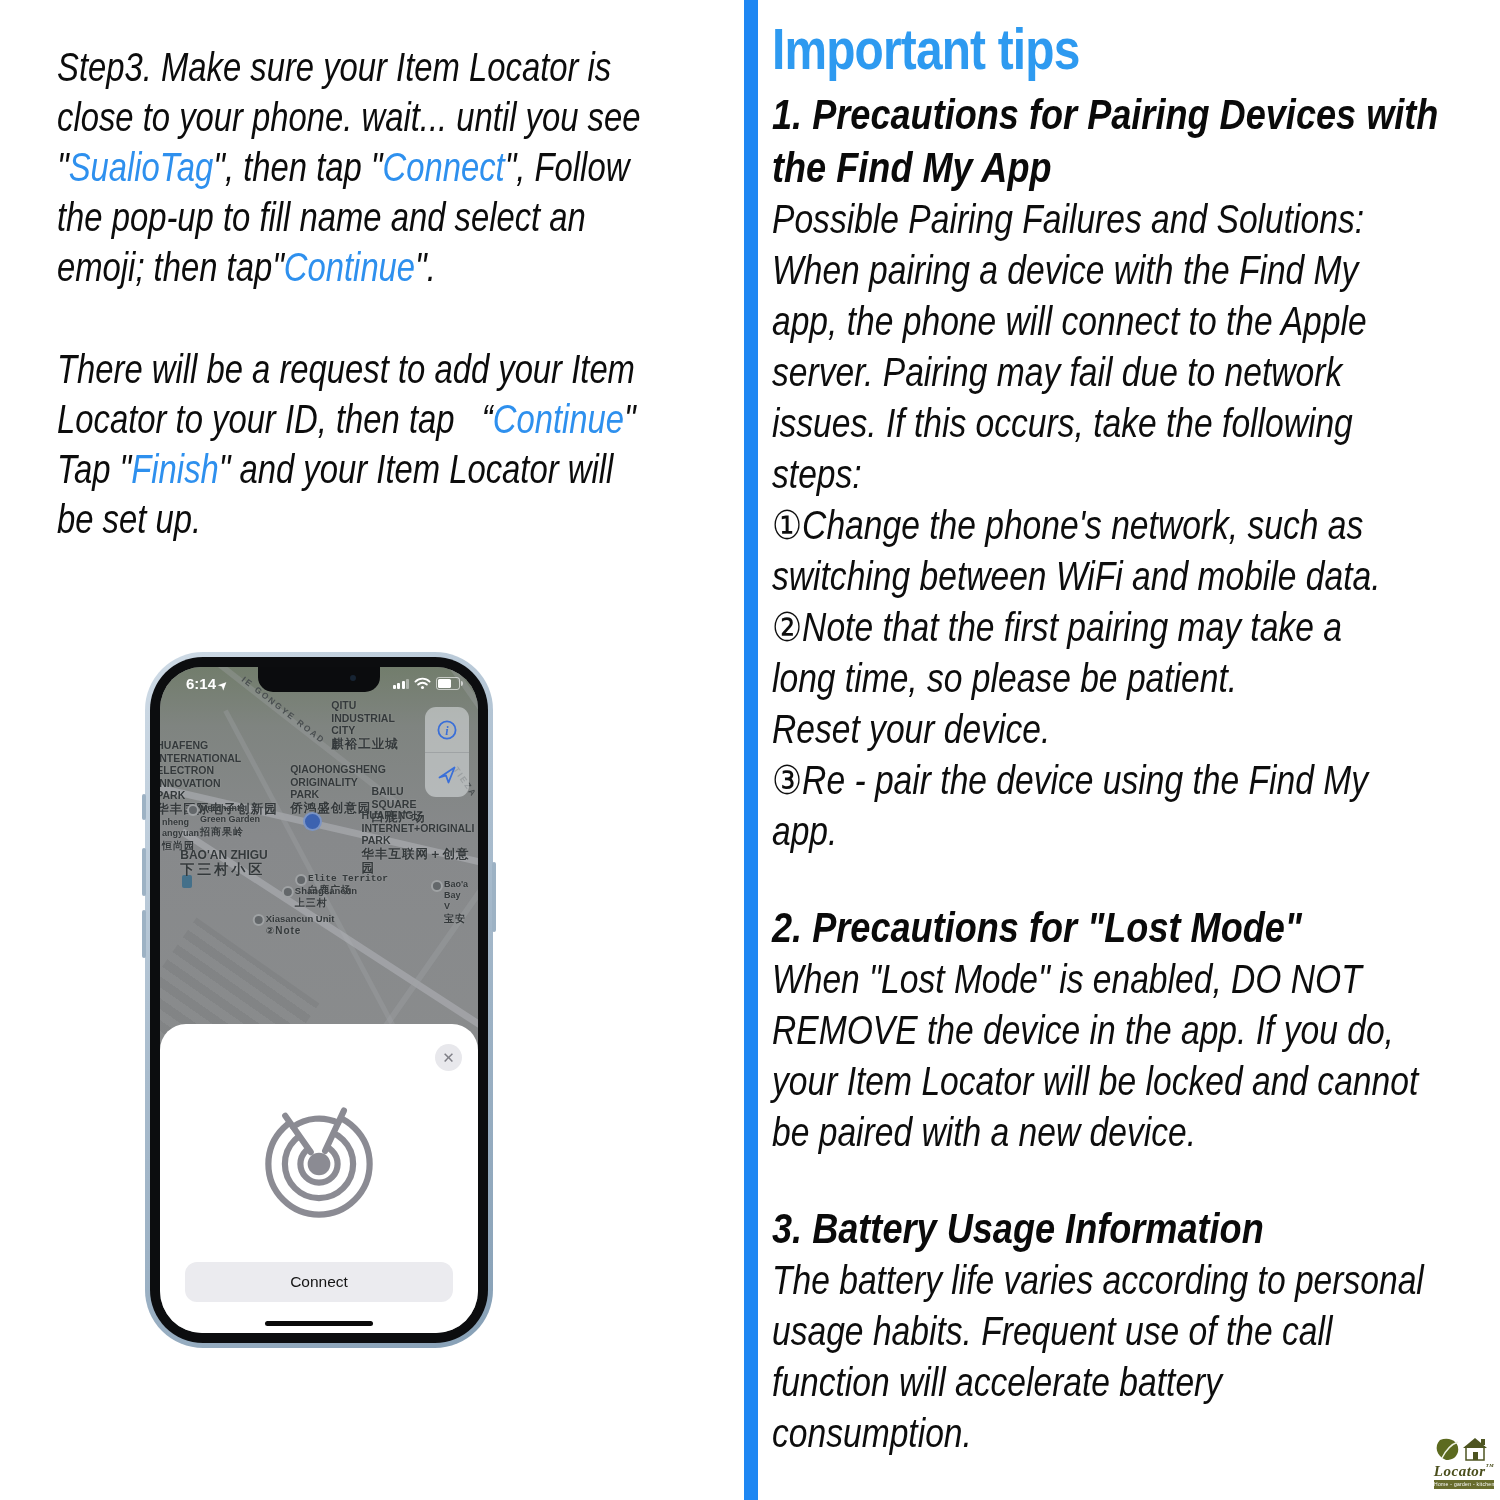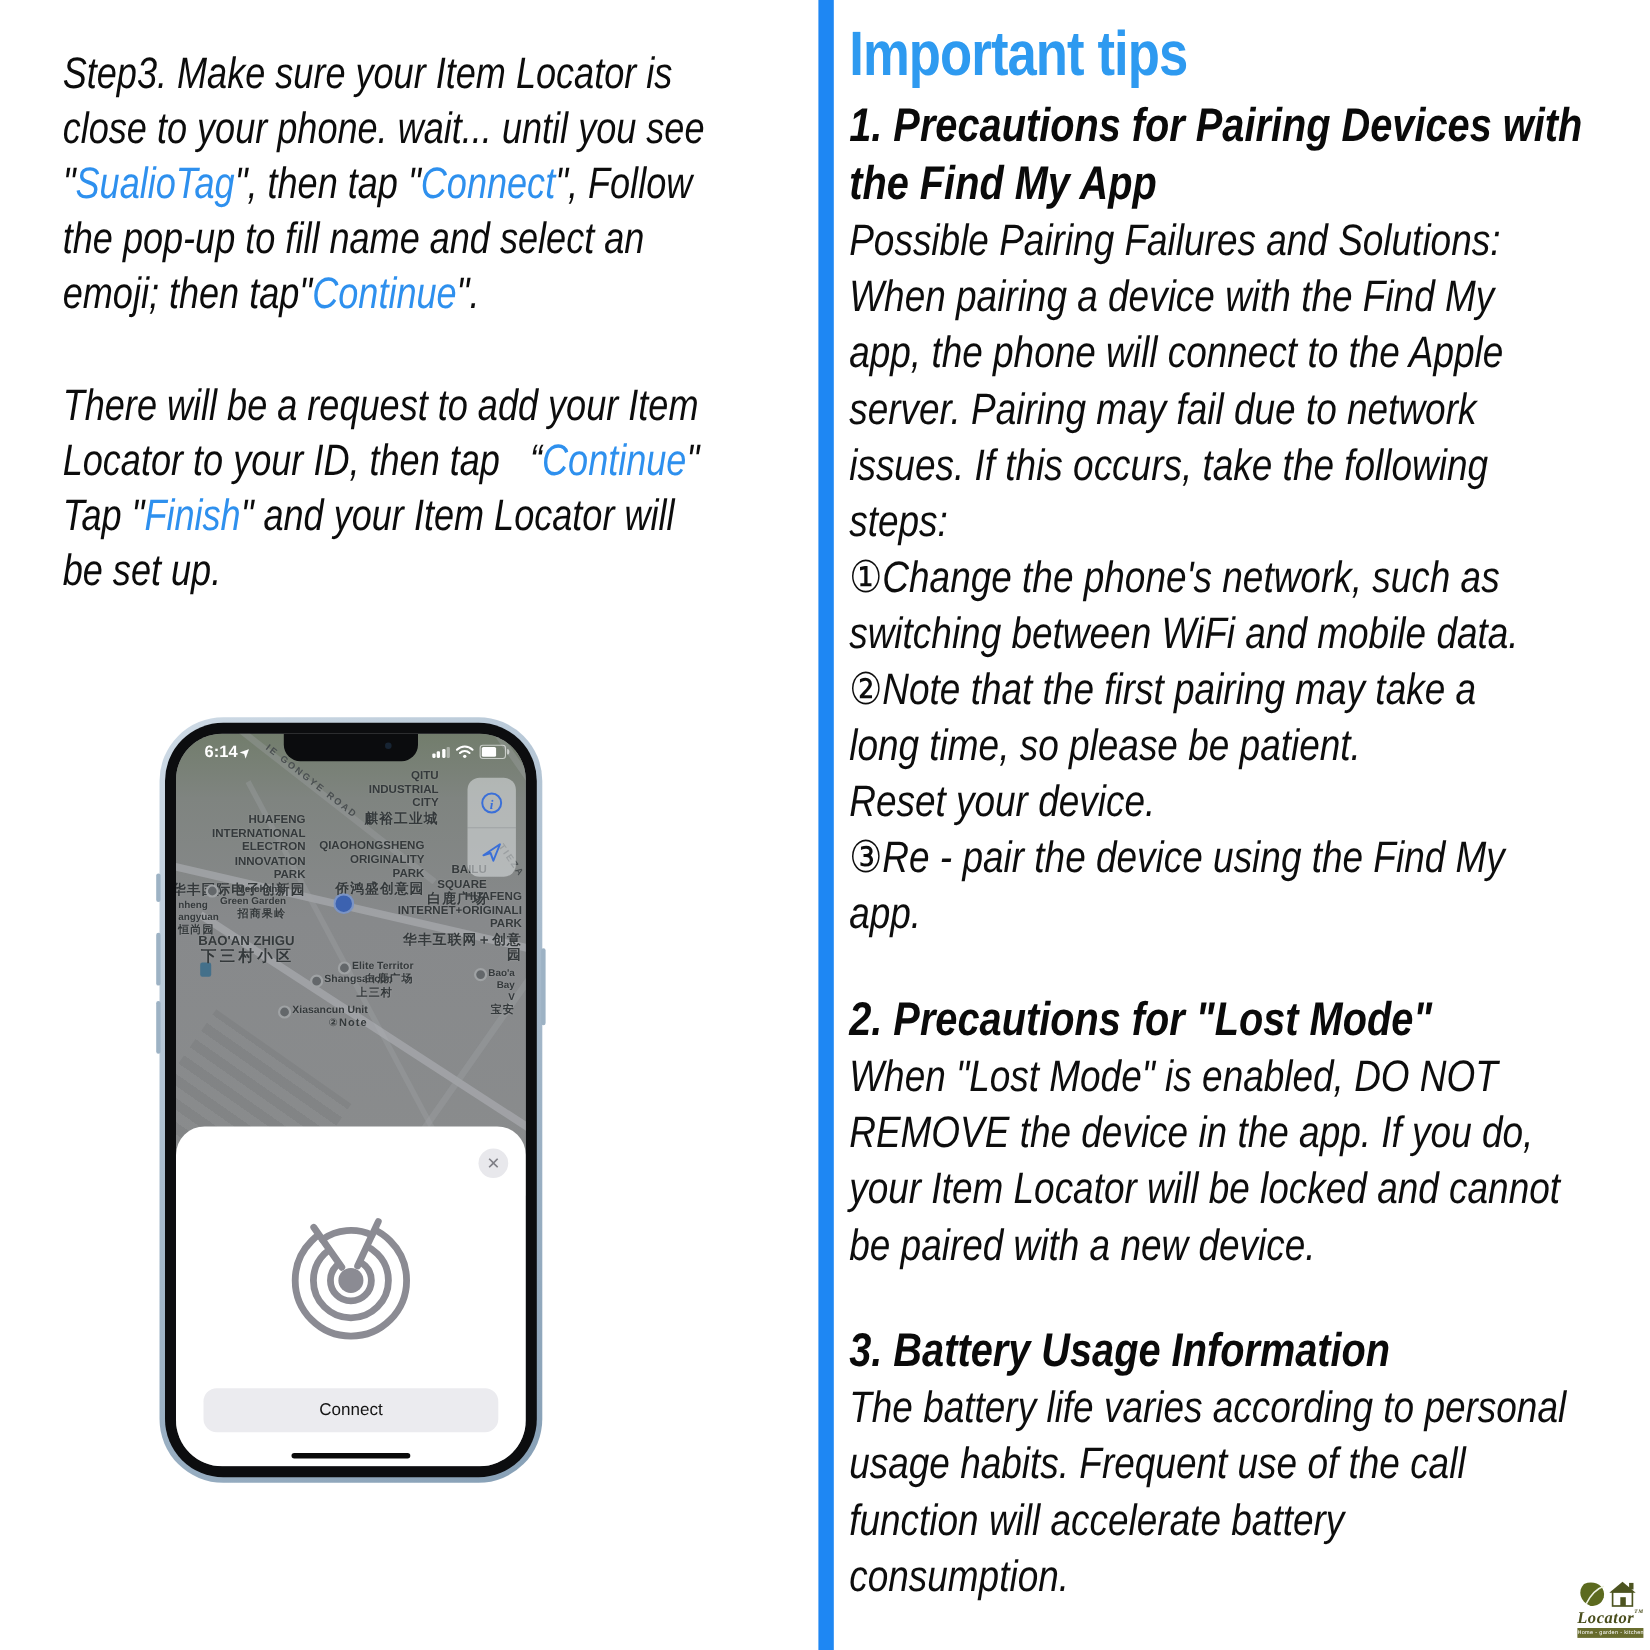--- a/index.html
+++ b/index.html
@@ -31,21 +31,21 @@
   .sb-r1{right:-3px;top:210px;width:4px;height:70px;}
   .screen{position:absolute;inset:15px;border-radius:42px;overflow:hidden;background:#85888a;}
   
   .map{position:absolute;left:0;top:0;right:0;height:420px;
        background:linear-gradient(180deg,#727d6c 0%,#7f8480 14%,#87898b 40%,#8a8c8d 100%);}
   .road{position:absolute;background:rgba(178,181,185,0.55);}
   .road.minor{background:rgba(160,163,167,0.35);}
   .blocks{position:absolute;left:-20px;top:280px;width:150px;height:150px;transform:rotate(35deg);
           background:repeating-linear-gradient(0deg,rgba(0,0,0,0.10) 0 9px,transparent 9px 18px);opacity:.5;}
   .water{position:absolute;left:22px;top:208px;width:10px;height:13px;background:#44708a;border-radius:2px;}
-  .map-label{position:absolute;transform:translateX(-50%);text-align:right;color:#34393b;
+  .map-label{position:absolute;transform:translateX(-50%);text-align:left;color:#34393b;
              font-weight:bold;font-size:10.5px;line-height:12.5px;white-space:pre-line;
              text-shadow:0 0 2px rgba(255,255,255,0.18);}
   .map-label .zh{display:block;font-size:12.5px;line-height:14px;letter-spacing:1px;}
   .map-label.left-clip{transform:none;text-align:left;}
   .poi-dot{position:absolute;left:-13px;top:1px;width:8px;height:8px;border-radius:50%;
            background:#63676a;border:2px solid #9fa2a4;}
   .road-label{position:absolute;color:#4a4f51;font-weight:bold;font-size:8.5px;letter-spacing:2px;white-space:nowrap;}
   .user-dot{position:absolute;left:143px;top:145px;width:15px;height:15px;border-radius:50%;
             background:#3c62b0;border:2px solid rgba(200,210,225,0.45);}
   
@@ -174,21 +174,21 @@
 PARK</span><span class="zh">侨鸿盛创意园</span></div>
       <div class="map-label" style="left:247px;top:118px;"><span>BAILU SQUARE</span><span class="zh">白鹿广场</span></div>
       <div class="map-label" style="left:70px;top:136px;font-size:9px;line-height:11px;"><span class="poi-dot"></span><span>Merchants
 Green Garden</span><span class="zh" style="font-size:10px;">招商果岭</span></div>
       <div class="map-label" style="left:258px;top:142px;"><span>HUAFENG
 INTERNET+ORIGINALI
 PARK</span><span class="zh">华丰互联网＋创意园</span></div>
       <div class="map-label left-clip" style="left:2px;top:150px;font-size:9px;line-height:11px;"><span>nheng
 angyuan</span><span class="zh" style="font-size:10px;">恒尚园</span></div>
       <div class="map-label" style="left:64px;top:182px;font-size:12px;"><span>BAO'AN ZHIGU</span><span class="zh" style="font-size:14px;letter-spacing:3px;">下三村小区</span></div>
-      <div class="map-label" style="left:188px;top:206px;font-size:9.5px;line-height:11px;"><span class="poi-dot"></span><span>Elite Territor</span><span class="zh" style="font-size:10px;">白鹿广场</span></div>
+      <div class="map-label" style="left:188px;top:206px;font-size:9.5px;line-height:11px;font-family:Liberation Mono, monospace;"><span class="poi-dot"></span><span>Elite Territor</span><span class="zh" style="font-size:10px;">白鹿广场</span></div>
       <div class="map-label" style="left:166px;top:218px;font-size:9.5px;line-height:11px;"><span class="poi-dot"></span><span>Shangsancun</span><span class="zh" style="font-size:10px;">上三村</span></div>
       <div class="map-label" style="left:140px;top:246px;font-size:9.5px;line-height:11px;"><span class="poi-dot"></span><span>Xiasancun Unit</span><span class="zh" style="font-size:10px;">②Note</span></div>
       <div class="map-label" style="left:296px;top:212px;font-size:9px;line-height:11px;"><span class="poi-dot"></span><span>Bao'a
 Bay V</span><span class="zh" style="font-size:10px;">宝安</span></div>
 
       <div class="user-dot"></div>
 
       <div class="map-controls">
         <div class="mc info">
           <svg width="22" height="22" viewBox="0 0 22 22">

